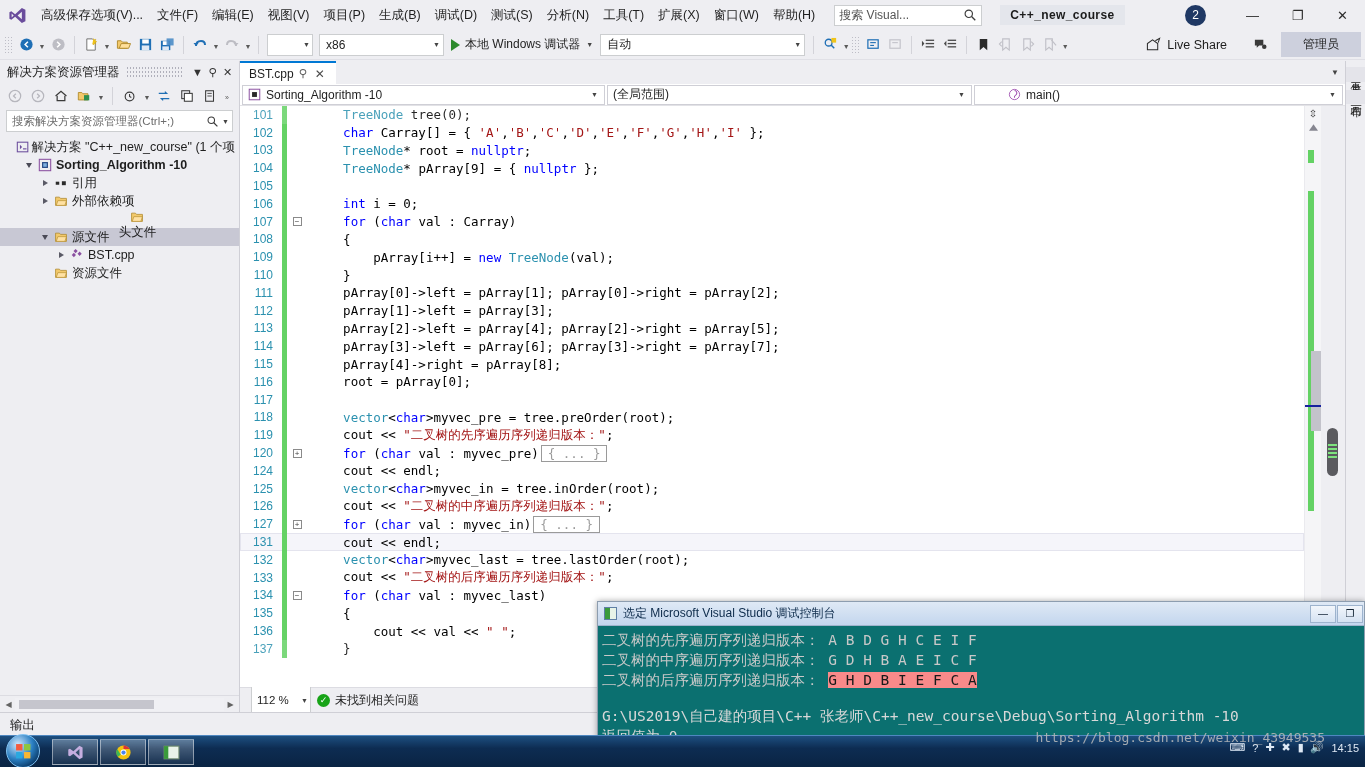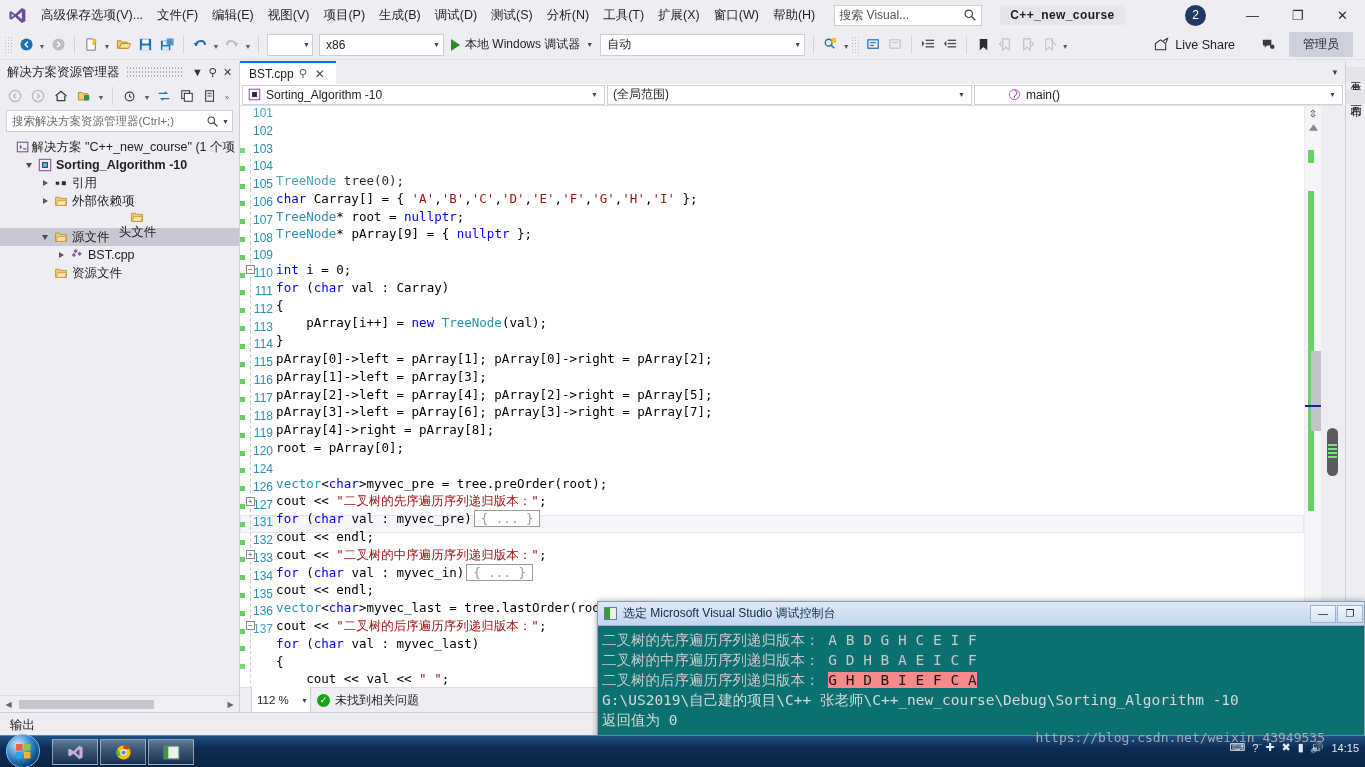--- a/index.html
+++ b/index.html
@@ -61,21 +61,21 @@
   }
   .tb-combo .lbl { flex:1; white-space:nowrap; overflow:hidden; }
   .tb-combo .cv { font-size:7px; color:#444; padding-left:6px; }
   #tb-debug { width:46px;gap:23px; }
   #tb-plat { width:125px; }
   #tb-auto { width:205px; }
   .tb-run { display:flex; align-items:center; height:22px; padding:0 4px; font-size:12px; }
   .play-tri { width:0;height:0;border-left:9px solid #2d8a2d;border-top:6px solid transparent;
               border-bottom:6px solid transparent; margin-right:5px; }
   #liveshare { display:flex; align-items:center; font-size:12.5px; padding:0 8px; height:24px; }
-  #admin-chip { background:#cdd0dd; padding:4px 14px; font-size:12px; margin-left:10px; margin-right:12px; }
+  #admin-chip { background:#cdd0dd; padding:4px 22px; font-size:12px; margin-left:10px; margin-right:4px; }
 
   
   #main { position:absolute; top:61px; left:0; right:0; bottom:55px; display:flex; }
 
   
   #solex { width:240px; background:#eeeef2; display:flex; flex-direction:column;
            border-right:1px solid #cfcfd6; }
   #solex-head { height:22px; display:flex; align-items:center; padding:0 4px 0 7px; }
   #solex-title { font-size:12.5px; color:#1e1e1e; white-space:nowrap; }
   #solex-dots { flex:1; height:12px; margin:0 6px;
@@ -120,22 +120,22 @@
             border-bottom:1px solid #e2e2e6; padding:0 1px; }
   .nav-combo { height:20px; background:#fff; border:1px solid #cfcfd6; display:flex;
                align-items:center; padding:0 2px 0 5px; font-size:12px; margin:0 1px; }
   .nav-combo .lbl { flex:1; white-space:nowrap; overflow:hidden; display:flex; align-items:center; }
   .nav-combo .cv { font-size:7px; color:#444; padding:0 4px; }
   #nav1 { width:363px; }
   #nav2 { width:365px; }
   #nav3 { flex:1; min-width:0;padding-left:33px; }
   #code-wrap { flex:1; display:flex; position:relative; overflow:hidden; }
   #code-area { flex:1; position:relative; overflow:hidden; background:#fff; }
-  .cline { height:17.8px; display:flex; align-items:flex-start; white-space:pre;
-           font-family:"DejaVu Sans Mono","Liberation Mono",monospace; font-size:12.5px;flex-direction:column; }
+  .cline { height:17.8px; display:flex; align-items:center; white-space:pre;
+           font-family:"DejaVu Sans Mono","Liberation Mono",monospace; font-size:12.5px; }
   .lnum { width:42px; text-align:right; padding-right:9px; color:#2b91af; font-size:12px;
           flex:0 0 42px; font-family:"Liberation Sans",sans-serif; }
   .chbar { width:5px; flex:0 0 5px; background:#64d264; height:17.8px; }
   .gutter { width:20px; flex:0 0 20px; display:flex; align-items:center; justify-content:center;
             position:relative; }
   .gutter .vline { position:absolute; left:10px; top:0; bottom:0; border-left:1px dashed #c8c8c8; }
   .fold { width:9px;height:9px;border:1px solid #8a8a8a;background:#fff;display:flex;
           align-items:center;justify-content:center;font-size:8px;line-height:7px;color:#444;
           position:relative; z-index:2; font-family:"Liberation Sans",sans-serif; }
   .ctext { padding-left:6px; color:#000; }
@@ -197,21 +197,21 @@
   #console-icon .b { flex:1; background:#e8f3e8; }
   #console-title-text { font-size:12px; color:#0c2a4a; }
   #console-wbtns { margin-left:auto; display:flex; height:24px; align-items:center; }
   .cwb { width:26px; height:18px; margin-right:1px; background:linear-gradient(#f2f6fb,#d5e2f2);
          border:1px solid #9db3cd; display:flex; align-items:center; justify-content:center;
          font-size:10px; color:#123; }
   #console-body { padding:4px 0 0 4px; font-family:"DejaVu Sans Mono","Liberation Mono",monospace;
                   font-size:14.5px; color:#c8c8c8; line-height:20px; }
   .cout-line { white-space:pre; }
   .hl-red { background:#f98a8a; color:#1a1a1a; }
-  #console-path { margin-top:0; color:#d8d8d8; white-space:pre; font-size:14.5px; }
+  #console-path { margin-top:16px; color:#d8d8d8; white-space:pre; font-size:14.5px; }
   #console-path2 { color:#d8d8d8; white-space:pre; font-size:14.5px; }
 
   
   #taskbar { position:absolute; left:0; bottom:0; width:100%; height:32px;
              background:linear-gradient(#1d4f80,#0d2c52 40%,#0a2443); border-top:1px solid #4f87c0; }
   #start-orb { position:absolute; left:6px; top:-2px; width:34px; height:34px; border-radius:50%;
                background:radial-gradient(circle at 34% 30%, #cfe8ff, #2a7fc2 48%, #0b3c6b 78%);
                border:1px solid #7fc0f0; display:flex; align-items:center; justify-content:center; }
   .tb-task { position:absolute; top:3px; width:46px; height:26px;
              background:linear-gradient(rgba(255,255,255,.30),rgba(255,255,255,.06));
@@ -651,20 +651,21 @@
           <div class="cline"><span class="lnum">112</span><span class="chbar"></span><span class="gutter"><span class="vline"></span></span><span class="ctext">    pArray[1]-&gt;left = pArray[3];</span></div>
           <div class="cline"><span class="lnum">113</span><span class="chbar"></span><span class="gutter"><span class="vline"></span></span><span class="ctext">    pArray[2]-&gt;left = pArray[4]; pArray[2]-&gt;right = pArray[5];</span></div>
           <div class="cline"><span class="lnum">114</span><span class="chbar"></span><span class="gutter"><span class="vline"></span></span><span class="ctext">    pArray[3]-&gt;left = pArray[6]; pArray[3]-&gt;right = pArray[7];</span></div>
           <div class="cline"><span class="lnum">115</span><span class="chbar"></span><span class="gutter"><span class="vline"></span></span><span class="ctext">    pArray[4]-&gt;right = pArray[8];</span></div>
           <div class="cline"><span class="lnum">116</span><span class="chbar"></span><span class="gutter"><span class="vline"></span></span><span class="ctext">    root = pArray[0];</span></div>
           <div class="cline"><span class="lnum">117</span><span class="chbar"></span><span class="gutter"><span class="vline"></span></span><span class="ctext"></span></div>
           <div class="cline"><span class="lnum">118</span><span class="chbar"></span><span class="gutter"><span class="vline"></span></span><span class="ctext">    <span class="ty">vector</span>&lt;<span class="kw">char</span>&gt;myvec_pre = tree.preOrder(root);</span></div>
           <div class="cline"><span class="lnum">119</span><span class="chbar"></span><span class="gutter"><span class="vline"></span></span><span class="ctext">    cout &lt;&lt; <span class="str">"二叉树的先序遍历序列递归版本："</span>;</span></div>
           <div class="cline"><span class="lnum">120</span><span class="chbar"></span><span class="gutter"><span class="vline"></span><span class="fold">+</span></span><span class="ctext">    <span class="kw">for</span> (<span class="kw">char</span> val : myvec_pre)<span class="collapsed">{ ... }</span></span></div>
           <div class="cline"><span class="lnum">124</span><span class="chbar"></span><span class="gutter"><span class="vline"></span></span><span class="ctext">    cout &lt;&lt; endl;</span></div>
+          <div class="cline"><span class="lnum">125</span><span class="chbar"></span><span class="gutter"><span class="vline"></span></span><span class="ctext">    <span class="ty">vector</span>&lt;<span class="kw">char</span>&gt;myvec_in = tree.inOrder(root);</span></div>
           <div class="cline"><span class="lnum">126</span><span class="chbar"></span><span class="gutter"><span class="vline"></span></span><span class="ctext">    cout &lt;&lt; <span class="str">"二叉树的中序遍历序列递归版本："</span>;</span></div>
           <div class="cline"><span class="lnum">127</span><span class="chbar"></span><span class="gutter"><span class="vline"></span><span class="fold">+</span></span><span class="ctext">    <span class="kw">for</span> (<span class="kw">char</span> val : myvec_in)<span class="collapsed">{ ... }</span></span></div>
           <div class="cline cur"><span class="lnum">131</span><span class="chbar"></span><span class="gutter"><span class="vline"></span></span><span class="ctext">    cout &lt;&lt; endl;</span></div>
           <div class="cline"><span class="lnum">132</span><span class="chbar"></span><span class="gutter"><span class="vline"></span></span><span class="ctext">    <span class="ty">vector</span>&lt;<span class="kw">char</span>&gt;myvec_last = tree.lastOrder(root);</span></div>
           <div class="cline"><span class="lnum">133</span><span class="chbar"></span><span class="gutter"><span class="vline"></span></span><span class="ctext">    cout &lt;&lt; <span class="str">"二叉树的后序遍历序列递归版本："</span>;</span></div>
           <div class="cline"><span class="lnum">134</span><span class="chbar"></span><span class="gutter"><span class="vline"></span><span class="fold">−</span></span><span class="ctext">    <span class="kw">for</span> (<span class="kw">char</span> val : myvec_last)</span></div>
           <div class="cline"><span class="lnum">135</span><span class="chbar"></span><span class="gutter"><span class="vline"></span></span><span class="ctext">    {</span></div>
           <div class="cline"><span class="lnum">136</span><span class="chbar"></span><span class="gutter"><span class="vline"></span></span><span class="ctext">        cout &lt;&lt; val &lt;&lt; <span class="str">" "</span>;</span></div>
           <div class="cline" style="opacity: 0.85;"><span class="lnum">137</span><span class="chbar"></span><span class="gutter"><span class="vline"></span></span><span class="ctext">    }</span></div>
         </div>

